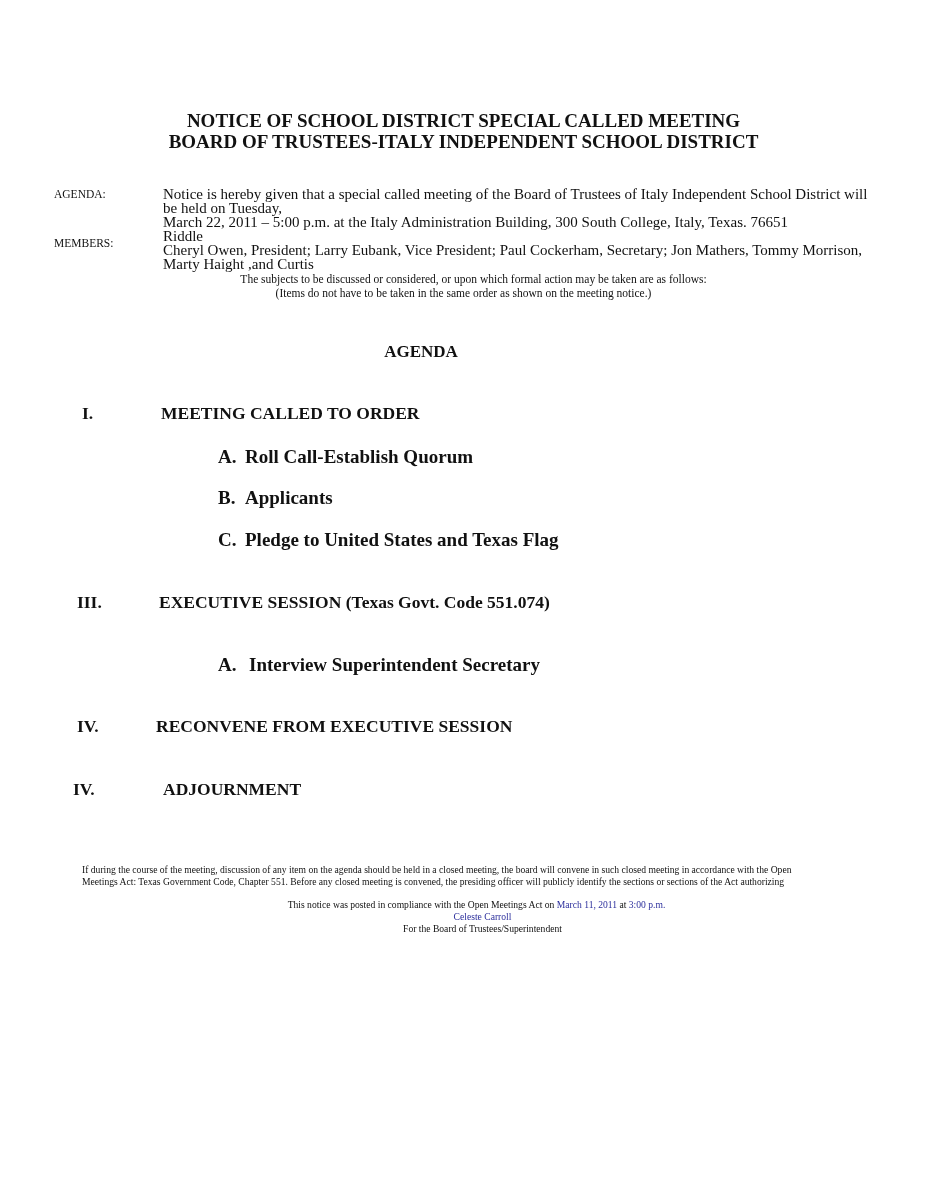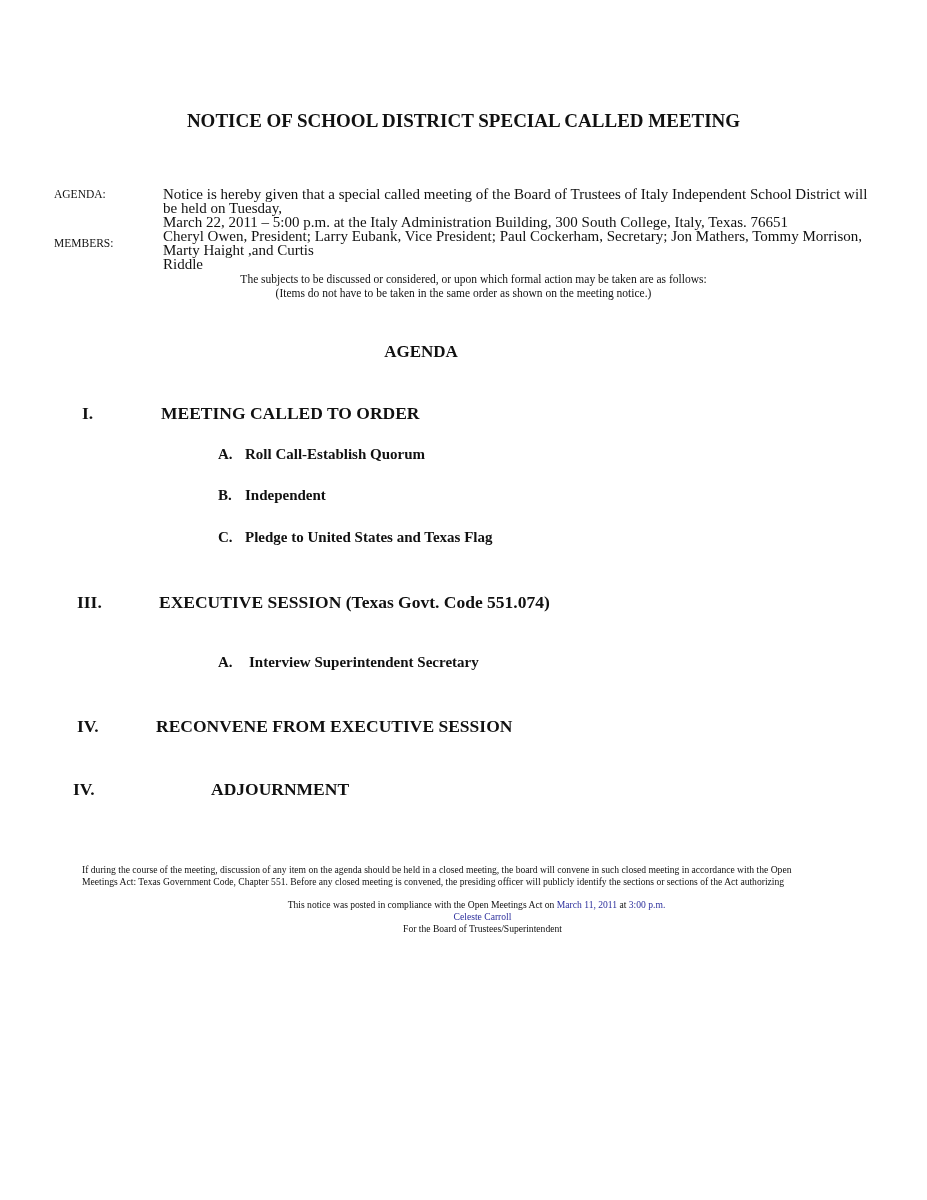--- a/index.html
+++ b/index.html
@@ -54,21 +54,21 @@
       font-size: 17.5px;
       white-space: nowrap;
     }
     .section-title {
       font-weight: bold;
       font-size: 17.5px;
       white-space: nowrap;
     }
     .sub-item {
       font-weight: bold;
-      font-size: 15px;
+      font-size: 19px;
       white-space: nowrap;
     }
     .sub-letter {
       display: inline-block;
       width: 27px;
     }
     .footer-para {
       left: 82px;
       width: 790px;
       font-size: 9.6px;
@@ -83,66 +83,67 @@
       white-space: nowrap;
       margin-left: 13px;
     }
     .blue { color: #2c2f9c; }
   </style>
 </head>
 <body>
 
 <div class="abs title-block">
   <div>NOTICE OF SCHOOL DISTRICT SPECIAL CALLED MEETING</div>
+  <div>BOARD OF TRUSTEES-ITALY INDEPENDENT SCHOOL DISTRICT</div>
 </div>
 
 <div class="abs label" style="top:187px;">AGENDA:</div>
 <div class="abs para" style="top:187px;">
   <div>Notice is hereby given that a special called meeting of the Board of Trustees of Italy Independent School District will be held on Tuesday,</div>
   <div>March 22, 2011 – 5:00 p.m. at the Italy Administration Building, 300 South College, Italy, Texas. 76651</div>
 </div>
 
 <div class="abs label" style="top:236px;">MEMBERS:</div>
 <div class="abs para" style="top:229px;">
+  <div>Riddle</div>
   <div>Cheryl Owen, President; Larry Eubank, Vice President; Paul Cockerham, Secretary; Jon Mathers, Tommy Morrison, Marty Haight ,and Curtis</div>
-  <div>Riddle</div>
 </div>
 
 <div class="abs subjects">
   <div style="padding-right:0px;padding-left:20px;">The subjects to be discussed or considered, or upon which formal action may be taken are as follows:</div>
   <div>(Items do not have to be taken in the same order as shown on the meeting notice.)</div>
 </div>
 
 <div class="abs agenda-head">AGENDA</div>
 
 <div class="abs roman" style="left:82px; top:403px;">I.</div>
 <div class="abs section-title" style="left:161px; top:403px;">MEETING CALLED TO ORDER</div>
 
 <div class="abs sub-item" style="left:218px; top:446px;">
   <span class="sub-letter">A.</span><span>Roll Call-Establish Quorum</span>
 </div>
 <div class="abs sub-item" style="left:218px; top:487px;">
-  <span class="sub-letter">B.</span><span>Independent</span>
+  <span class="sub-letter">B.</span><span>Applicants</span>
 </div>
 <div class="abs sub-item" style="left:218px; top:529px;">
   <span class="sub-letter">C.</span><span>Pledge to United States and Texas Flag</span>
 </div>
 
 <div class="abs roman" style="left:77px; top:592px;">III.</div>
 <div class="abs section-title" style="left:159px; top:592px;">EXECUTIVE SESSION (Texas Govt. Code 551.074)</div>
 
 <div class="abs sub-item" style="left:218px; top:654px;">
   <span class="sub-letter" style="width:31px;">A.</span><span>Interview Superintendent Secretary</span>
 </div>
 
 <div class="abs roman" style="left:77px; top:716px;">IV.</div>
 <div class="abs section-title" style="left:156px; top:716px;">RECONVENE FROM EXECUTIVE SESSION</div>
 
 <div class="abs roman" style="left:73px; top:779px;">IV.</div>
-<div class="abs section-title" style="left:163px; top:779px;margin-left:48px;">ADJOURNMENT</div>
+<div class="abs section-title" style="left:163px; top:779px;">ADJOURNMENT</div>
 
 <div class="abs footer-para">
   <div>If during the course of the meeting, discussion of any item on the agenda should be held in a closed meeting, the board will convene in such closed meeting in accordance with the Open</div>
   <div>Meetings Act:  Texas Government Code, Chapter 551. Before any closed meeting is convened, the presiding officer will publicly identify the sections or sections of the Act authorizing</div>
 </div>
 
 <div class="abs footer-center" style="top:899px; padding-left:0;">
   <span>This notice was posted in compliance with the Open Meetings Act on </span><span class="blue">March 11, 2011</span><span> at </span><span class="blue">3:00 p.m.</span>
 </div>
 <div class="abs footer-center blue" style="top:911px; left:6px;">Celeste Carroll</div>

